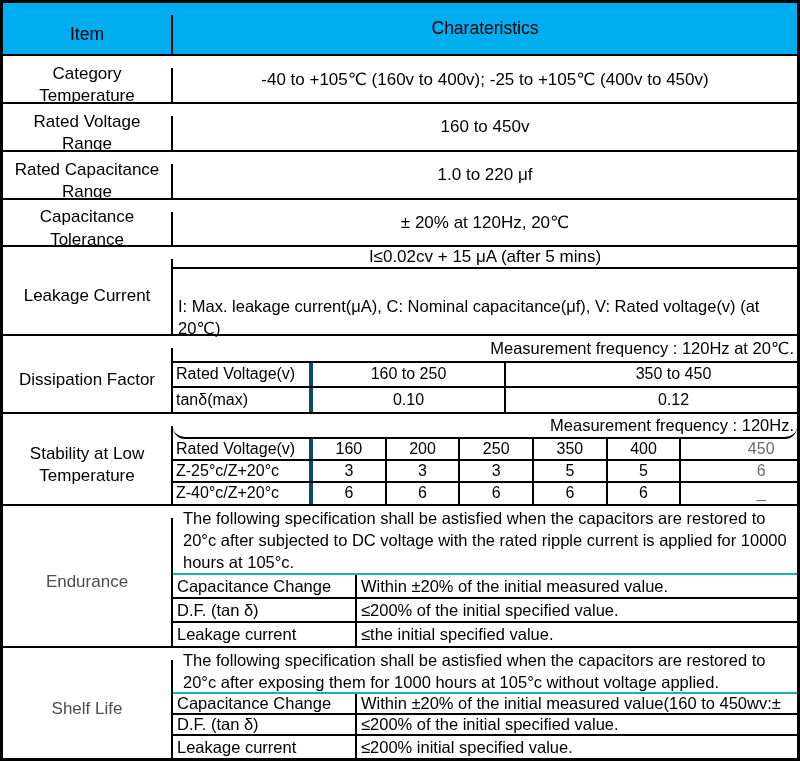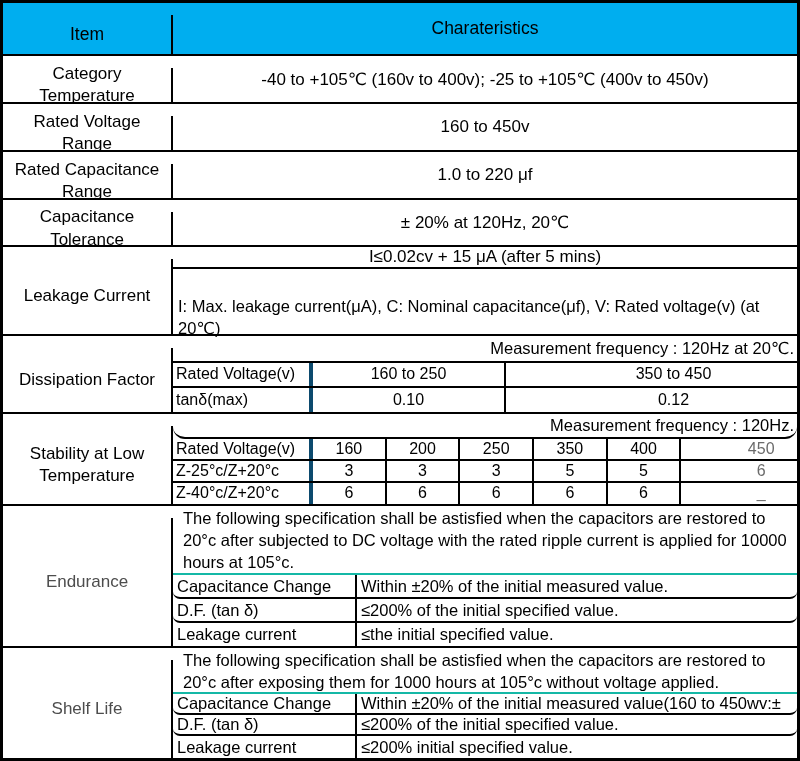--- a/index.html
+++ b/index.html
@@ -64,21 +64,21 @@
   .muted-label{ color:#4d4d4d; }
 
   
   .desc-par{
     border-bottom:2px solid #14b8a6;
     font-size:16.5px; line-height:1.33;
     padding:2px 10px;
   }
   .en-par{ height:69px; }
   .sl-par{ height:46px; }
-  .item-row{ display:flex; border-bottom:2px solid #000; flex:0 0 auto;border-radius:7px; }
+  .item-row{ display:flex; border-bottom:2px solid #000; flex:0 0 auto; }
   .item-row:last-child{ border-bottom:none; flex:1 1 auto; }
   .en-item{ height:24px; }
   .sl-item{ height:21px; }
   .item-name{
     width:184px; flex:0 0 184px; border-right:2px solid #000;
     display:flex; align-items:center; padding:1px 4px; font-size:16.5px;
   }
   .item-val{
     flex:1 1 auto; min-width:0; display:flex; align-items:center;
     padding:1px 4px; font-size:16.5px;

